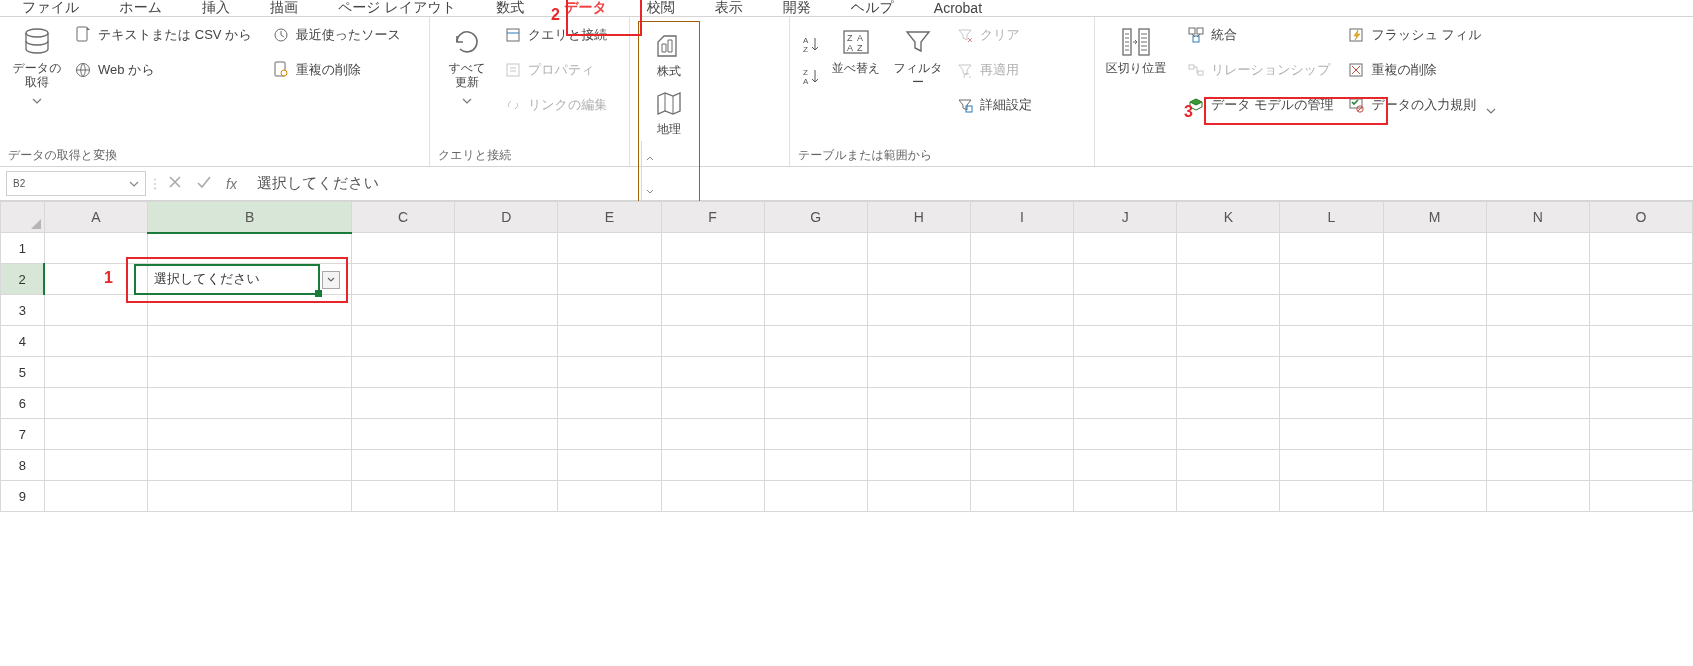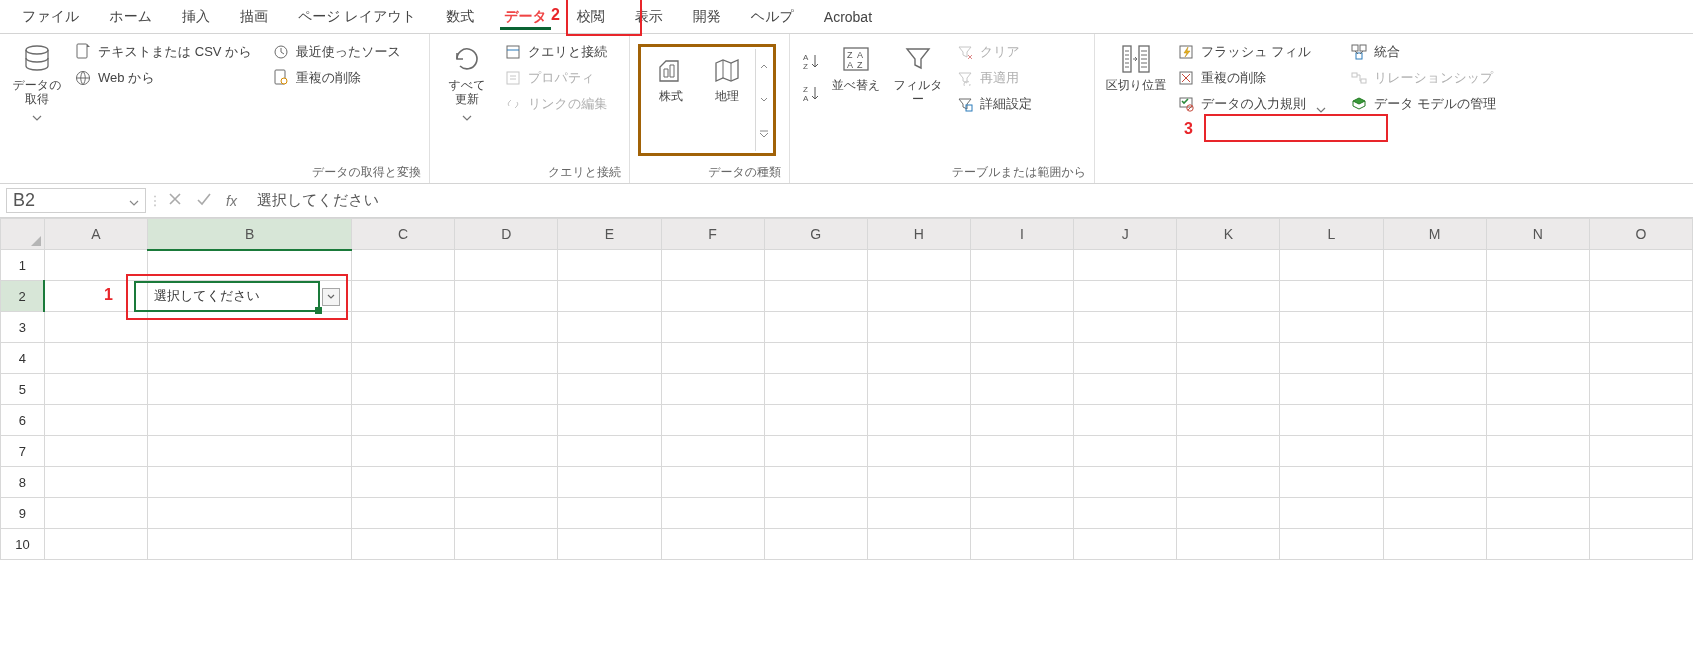--- a/index.html
+++ b/index.html
@@ -9,25 +9,25 @@
     color: #333;
     background: #fff;
     width: 1693px;
     overflow: hidden;
   }
 
   
   .tabs {
     display: flex;
     align-items: center;
-    height: 34px;
+    height: 17px;
     padding: 0 8px;
     background: #fff;
     border-bottom: 1px solid #d4d4d4;
-    gap: 2px;
+    gap: 12px;
     position: relative;
   }
   .tab {
     padding: 6px 14px 6px;
     font-size: 14px;
     color: #444;
     cursor: pointer;
     position: relative;
   }
   .tab.active {
@@ -70,21 +70,21 @@
     border-right: 1px solid #e0e0e0;
     padding: 4px 8px 2px;
   }
   .group-body {
     flex: 1;
     display: flex;
     align-items: flex-start;
     gap: 2px;
   }
   .group-label {
-    text-align: right;
+    text-align: left;
     font-size: 12px;
     color: #666;
     padding: 3px 0 0;
   }
   .big-btn {
     display: flex;
     flex-direction: column;
     align-items: center;
     justify-content: flex-start;
     width: 58px;
@@ -98,21 +98,21 @@
   }
   .big-btn .lbl {
     font-size: 12px;
     text-align: center;
     line-height: 1.2;
     color: #444;
   }
   .btn-stack {
     display: flex;
     flex-direction: column;
-    gap: 2px;
+    gap: 11px;
     padding-top: 2px;
   }
   .small-btn {
     display: flex;
     align-items: center;
     gap: 6px;
     padding: 3px 6px;
     font-size: 13px;
     color: #444;
     cursor: pointer;
@@ -124,22 +124,23 @@
     display: inline-flex; align-items: center; justify-content: center;
     flex-shrink: 0;
   }
   .chev-down {
     width: 10px; height: 6px;
     display: inline-block;
   }
   .gallery {
     display: flex;
     align-items: flex-start;
-    border: 3px solid #a16207;
+    border: 1px solid #a16207;
     padding: 2px;
+    flex-direction: column;
   }
   .gallery-right {
     width: 16px;
     display: flex;
     flex-direction: column;
     border-left: 1px solid #d8d8d8;
   }
   .gallery-right .spin {
     height: 34px;
     display:flex; align-items:center; justify-content:center;
@@ -154,21 +155,21 @@
     border-bottom: 1px solid #d4d4d4;
     background: #fff;
   }
   .name-box {
     width: 140px;
     border: 1px solid #cfcfcf;
     margin: 4px 6px;
     display: flex;
     align-items: center;
     padding: 0 6px;
-    font-size: 18px;
+    font-size: 10px;
     color: #555;
     justify-content: space-between;
   }
   .fb-sep {
     width: 6px;
     display:flex; align-items:center; justify-content:center;
     color:#bbb;
   }
   .fb-btns {
     display: flex;
@@ -509,20 +510,52 @@
             <svg width="34" height="34" viewBox="0 0 34 34">
               <rect x="4" y="4" width="8" height="26" fill="none" stroke="#6b6b6b" stroke-width="1.3"></rect>
               <path d="M6 9h4M6 13h4M6 17h4M6 21h4M6 25h4" stroke="#6b6b6b"></path>
               <rect x="20" y="4" width="10" height="26" fill="none" stroke="#6b6b6b" stroke-width="1.3"></rect>
               <path d="M22 9h6M22 13h6M22 17h6M22 21h6M22 25h6" stroke="#6b6b6b"></path>
               <path d="M14 17h4m0 0l-2-2m2 2l-2 2" stroke="#6b6b6b" fill="none"></path>
             </svg>
           </span>
         <span class="lbl">区切り位置</span>
       </div>
+      <div class="btn-stack" style="margin-left:10px">
+        <div class="small-btn">
+          <span class="sm-icon">
+              <svg width="16" height="16">
+                <rect x="1" y="1" width="6" height="6" fill="none" stroke="#6b6b6b"></rect>
+                <rect x="9" y="1" width="6" height="6" fill="none" stroke="#6b6b6b"></rect>
+                <rect x="5" y="9" width="6" height="6" fill="none" stroke="#2b7bba"></rect>
+                <path d="M4 7l3 3M12 7l-3 3" stroke="#6b6b6b"></path>
+              </svg>
+            </span>
+          <span>統合</span>
+        </div>
+        <div class="small-btn disabled">
+          <span class="sm-icon">
+              <svg width="16" height="16">
+                <rect x="1" y="3" width="5" height="4" fill="none" stroke="#c6c6c6"></rect>
+                <rect x="10" y="9" width="5" height="4" fill="none" stroke="#c6c6c6"></rect>
+                <path d="M6 5h3v6h1" fill="none" stroke="#c6c6c6"></path>
+              </svg>
+            </span>
+          <span>リレーションシップ</span>
+        </div>
+        <div class="small-btn">
+          <span class="sm-icon">
+              <svg width="16" height="16">
+                <path d="M8 2l6 3-6 3-6-3z" fill="#3a9a3a" stroke="#237a23"></path>
+                <path d="M2 5v5l6 3 6-3V5" fill="none" stroke="#237a23"></path>
+              </svg>
+            </span>
+          <span>データ モデルの管理</span>
+        </div>
+      </div>
       <div class="btn-stack">
         <div class="small-btn">
           <span class="sm-icon">
               <svg width="16" height="16">
                 <rect x="2" y="2" width="12" height="12" fill="none" stroke="#6b6b6b"></rect>
                 <path d="M10 3l-4 6h3l-2 4 5-6h-3z" fill="#e7b11e" stroke="#b8860b" stroke-width="0.5"></path>
               </svg>
             </span>
           <span>フラッシュ フィル</span>
         </div>
@@ -541,52 +574,20 @@
                 <rect x="2" y="2" width="12" height="9" fill="none" stroke="#6b6b6b"></rect>
                 <path d="M4 5l2 2 4-4" fill="none" stroke="#2a8a3a" stroke-width="1.6"></path>
                 <circle cx="12" cy="12" r="3.2" fill="none" stroke="#c64b3e"></circle>
                 <path d="M10 14l4-4" stroke="#c64b3e"></path>
               </svg>
             </span>
           <span>データの入力規則</span>
           <span class="chev-down" style="margin-left:4px"><svg width="10" height="6">
                 <path d="M1 1l4 4 4-4" fill="none" stroke="#777" stroke-width="1.2"></path>
               </svg></span>
-        </div>
-      </div>
-      <div class="btn-stack" style="margin-left:10px">
-        <div class="small-btn">
-          <span class="sm-icon">
-              <svg width="16" height="16">
-                <rect x="1" y="1" width="6" height="6" fill="none" stroke="#6b6b6b"></rect>
-                <rect x="9" y="1" width="6" height="6" fill="none" stroke="#6b6b6b"></rect>
-                <rect x="5" y="9" width="6" height="6" fill="none" stroke="#2b7bba"></rect>
-                <path d="M4 7l3 3M12 7l-3 3" stroke="#6b6b6b"></path>
-              </svg>
-            </span>
-          <span>統合</span>
-        </div>
-        <div class="small-btn disabled">
-          <span class="sm-icon">
-              <svg width="16" height="16">
-                <rect x="1" y="3" width="5" height="4" fill="none" stroke="#c6c6c6"></rect>
-                <rect x="10" y="9" width="5" height="4" fill="none" stroke="#c6c6c6"></rect>
-                <path d="M6 5h3v6h1" fill="none" stroke="#c6c6c6"></path>
-              </svg>
-            </span>
-          <span>リレーションシップ</span>
-        </div>
-        <div class="small-btn">
-          <span class="sm-icon">
-              <svg width="16" height="16">
-                <path d="M8 2l6 3-6 3-6-3z" fill="#3a9a3a" stroke="#237a23"></path>
-                <path d="M2 5v5l6 3 6-3V5" fill="none" stroke="#237a23"></path>
-              </svg>
-            </span>
-          <span>データ モデルの管理</span>
         </div>
       </div>
     </div>
   </div>
 
   <span class="annot-num" style="left:1184px; top:86px;">3</span>
   <div class="hl-red-box" style="left:1204px; top:80px; width:184px; height:28px;"></div>
 </div>
 
 <div class="formula-bar">
@@ -807,38 +808,20 @@
           <td></td>
           <td></td>
           <td></td>
           <td></td>
           <td></td>
           <td></td>
           <td></td>
           <td></td>
           <td></td>
     </tr>
-    <tr>
-      <th class="row-hdr">10</th>
-      <td></td>
-          <td></td>
-          <td></td>
-          <td></td>
-          <td></td>
-          <td></td>
-          <td></td>
-          <td></td>
-          <td></td>
-          <td></td>
-          <td></td>
-          <td></td>
-          <td></td>
-          <td></td>
-          <td></td>
-    </tr>
   </tbody>
 </table>
 
 <div class="active-cell-outline" style="left:134px; top:63px; width:186px; height:31px;">
   <div class="active-cell-handle"></div>
 </div>
 
 <div class="dv-drop" style="left:322px; top:70px;">
   <svg width="8" height="6">
         <path d="M1 1l3 3 3-3" fill="none" stroke="#666" stroke-width="1.2"></path>

